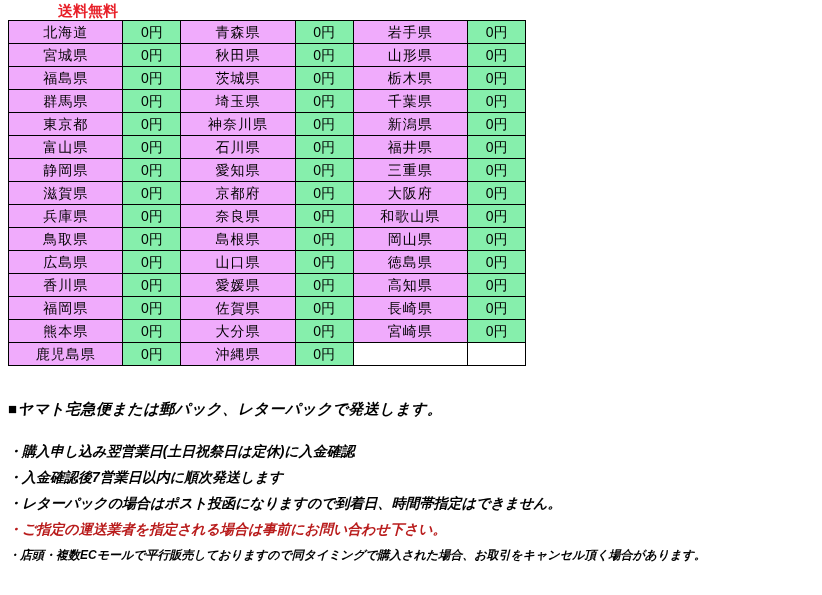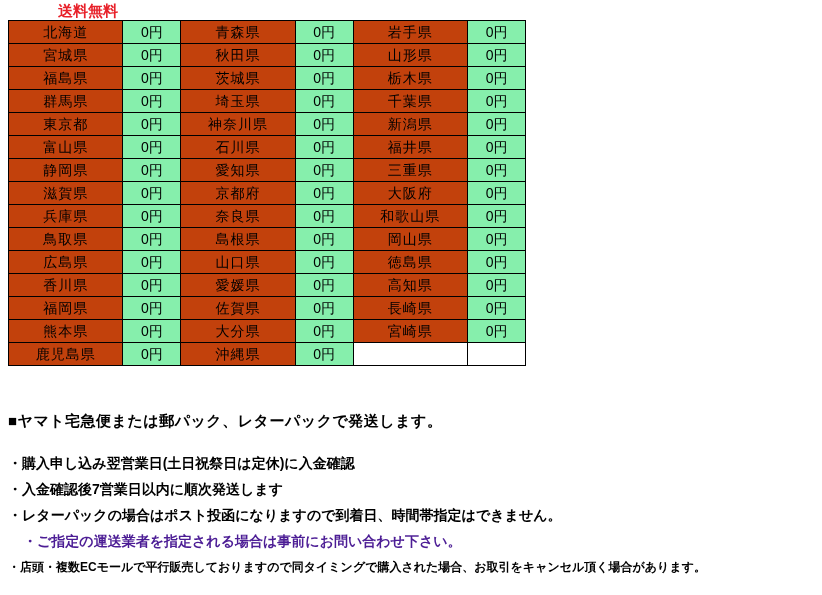--- a/index.html
+++ b/index.html
@@ -42,60 +42,60 @@
   .fee-table td {
     border: 1px solid #000000;
     height: 22px;
     font-size: 14px;
     padding: 0 2px;
     line-height: 22px;
   }
   .cell-pref {
     width: 88px;
     text-align: center;
-    background: #c2410c;
+    background: #f0abfc;
     font-weight: normal;
     letter-spacing: 1px;
   }
   .cell-price {
     width: 42px;
     text-align: center;
     background: #86efac;
     font-size: 13px;
     margin-top: 21px;
   }
   .cell-empty {
     background: #ffffff;
     border: 1px solid #000000;
   }
   .cell-empty.blank-pref { width: 88px; }
   .cell-empty.blank-price { width: 42px; }
 
   .notes {
     position: absolute;
     left: 8px;
-    top: 412px;
+    top: 400px;
     width: 806px;
+    font-style: italic;
   }
   .note-head {
     font-size: 15px;
     font-weight: bold;
     margin: 0 0 24px 0;
     letter-spacing: 0.5px;
   }
   .note-line {
     font-size: 14px;
     font-weight: bold;
     margin: 0 0 8px 0;
     letter-spacing: 0px;
     white-space: nowrap;
   }
   .note-line.red {
-    color: #4c1d95;
-    margin-left: 15px;
+    color: #b91c1c;
   }
   .note-small {
     font-size: 12px;
     font-weight: bold;
     margin: 6px 0 0 0;
     letter-spacing: 0px;
     white-space: nowrap;
   }
 </style>
 </head>

